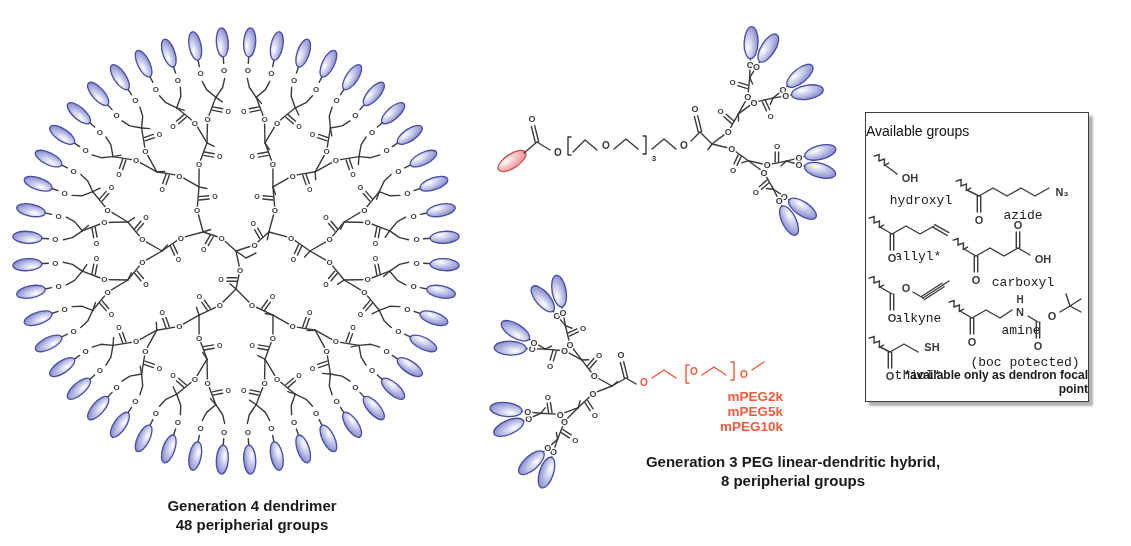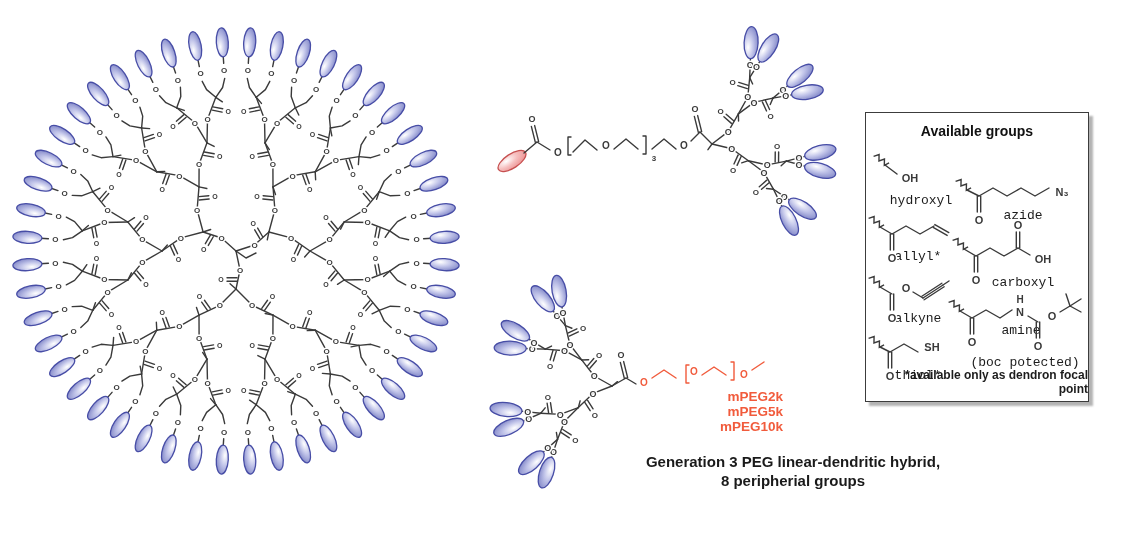--- a/index.html
+++ b/index.html
@@ -2,21 +2,21 @@
 <html><head>
 <meta charset="utf-8">
 <style>
   html,body{margin:0;padding:0;background:#fff;font-family:"Liberation Sans",sans-serif;}
   #canvas{position:relative;width:1131px;height:546px;overflow:hidden;background:#fff;}
   #chem{position:absolute;left:0;top:0;z-index:2;pointer-events:none;}
   svg text{font-family:"Liberation Sans",sans-serif;}
   .caption{position:absolute;z-index:3;text-align:center;font-weight:bold;font-size:15px;line-height:19px;color:#1a1a1a;}
   .groups-box{position:absolute;left:865px;top:112px;width:222px;height:288px;border:1.6px solid #3c3c3c;
       background:#fff;box-shadow:4px 4px 2px #b3b3b3;z-index:1;}
-  .groups-title{position:absolute;left:0;right:0;top:10px;text-align:center;font-weight:bold;font-size:14px;color:#111;}
+  .groups-title{position:absolute;left:0;right:0;top:10px;font-weight:normal;font-size:14px;color:#111;}
   .grp-label{position:absolute;z-index:3;text-align:center;font-size:13px;color:#1c1c1c;line-height:14px;font-family:Liberation Mono, monospace;}
   .footnote{position:absolute;left:16px;right:0;bottom:5px;text-align:right;font-weight:bold;font-size:12px;color:#1c1c1c;z-index:3;}
   .mpeg{position:absolute;left:693px;top:389px;width:90px;z-index:3;text-align:right;
       font-weight:bold;font-size:13.5px;line-height:15px;}
 </style>
 </head>
 <body>
 
 <div id="canvas">
 
@@ -747,20 +747,24 @@
         <text x="972.0" y="346.0" text-anchor="middle" font-size="11" font-weight="bold" fill="#3a3a3a" stroke="#fff" stroke-width="3" paint-order="stroke">O</text>
         <text x="1020.0" y="316.0" text-anchor="middle" font-size="11" font-weight="bold" fill="#3a3a3a" stroke="#fff" stroke-width="3" paint-order="stroke">N</text>
         <text x="1020.0" y="302.6" text-anchor="middle" font-size="10" font-weight="bold" fill="#3a3a3a" stroke="#fff" stroke-width="3" paint-order="stroke">H</text>
         <text x="1038.0" y="350.0" text-anchor="middle" font-size="11" font-weight="bold" fill="#3a3a3a" stroke="#fff" stroke-width="3" paint-order="stroke">O</text>
         <text x="1052.0" y="320.0" text-anchor="middle" font-size="11" font-weight="bold" fill="#3a3a3a" stroke="#fff" stroke-width="3" paint-order="stroke">O</text>
         <text x="890.0" y="380.0" text-anchor="middle" font-size="11" font-weight="bold" fill="#3a3a3a" stroke="#fff" stroke-width="3" paint-order="stroke">O</text>
         <text x="932.0" y="351.0" text-anchor="middle" font-size="11" font-weight="bold" fill="#3a3a3a" stroke="#fff" stroke-width="3" paint-order="stroke">SH</text>
       </g>
     </svg>
 
+  <div class="caption" style="left:102px;top:496px;width:300px">
+    <div>Generation 4 dendrimer</div>
+    <div>48 peripherial groups</div>
+  </div>
   <div class="caption" style="left:643px;top:452px;width:300px">
     <div>Generation 3 PEG linear-dendritic hybrid,</div>
     <div>8 peripherial groups</div>
   </div>
 
   <div class="mpeg" id="mpeg" style="color: rgb(241, 91, 60);">
     <div>mPEG2k</div>
     <div>mPEG5k</div>
     <div>mPEG10k</div>
   </div>

